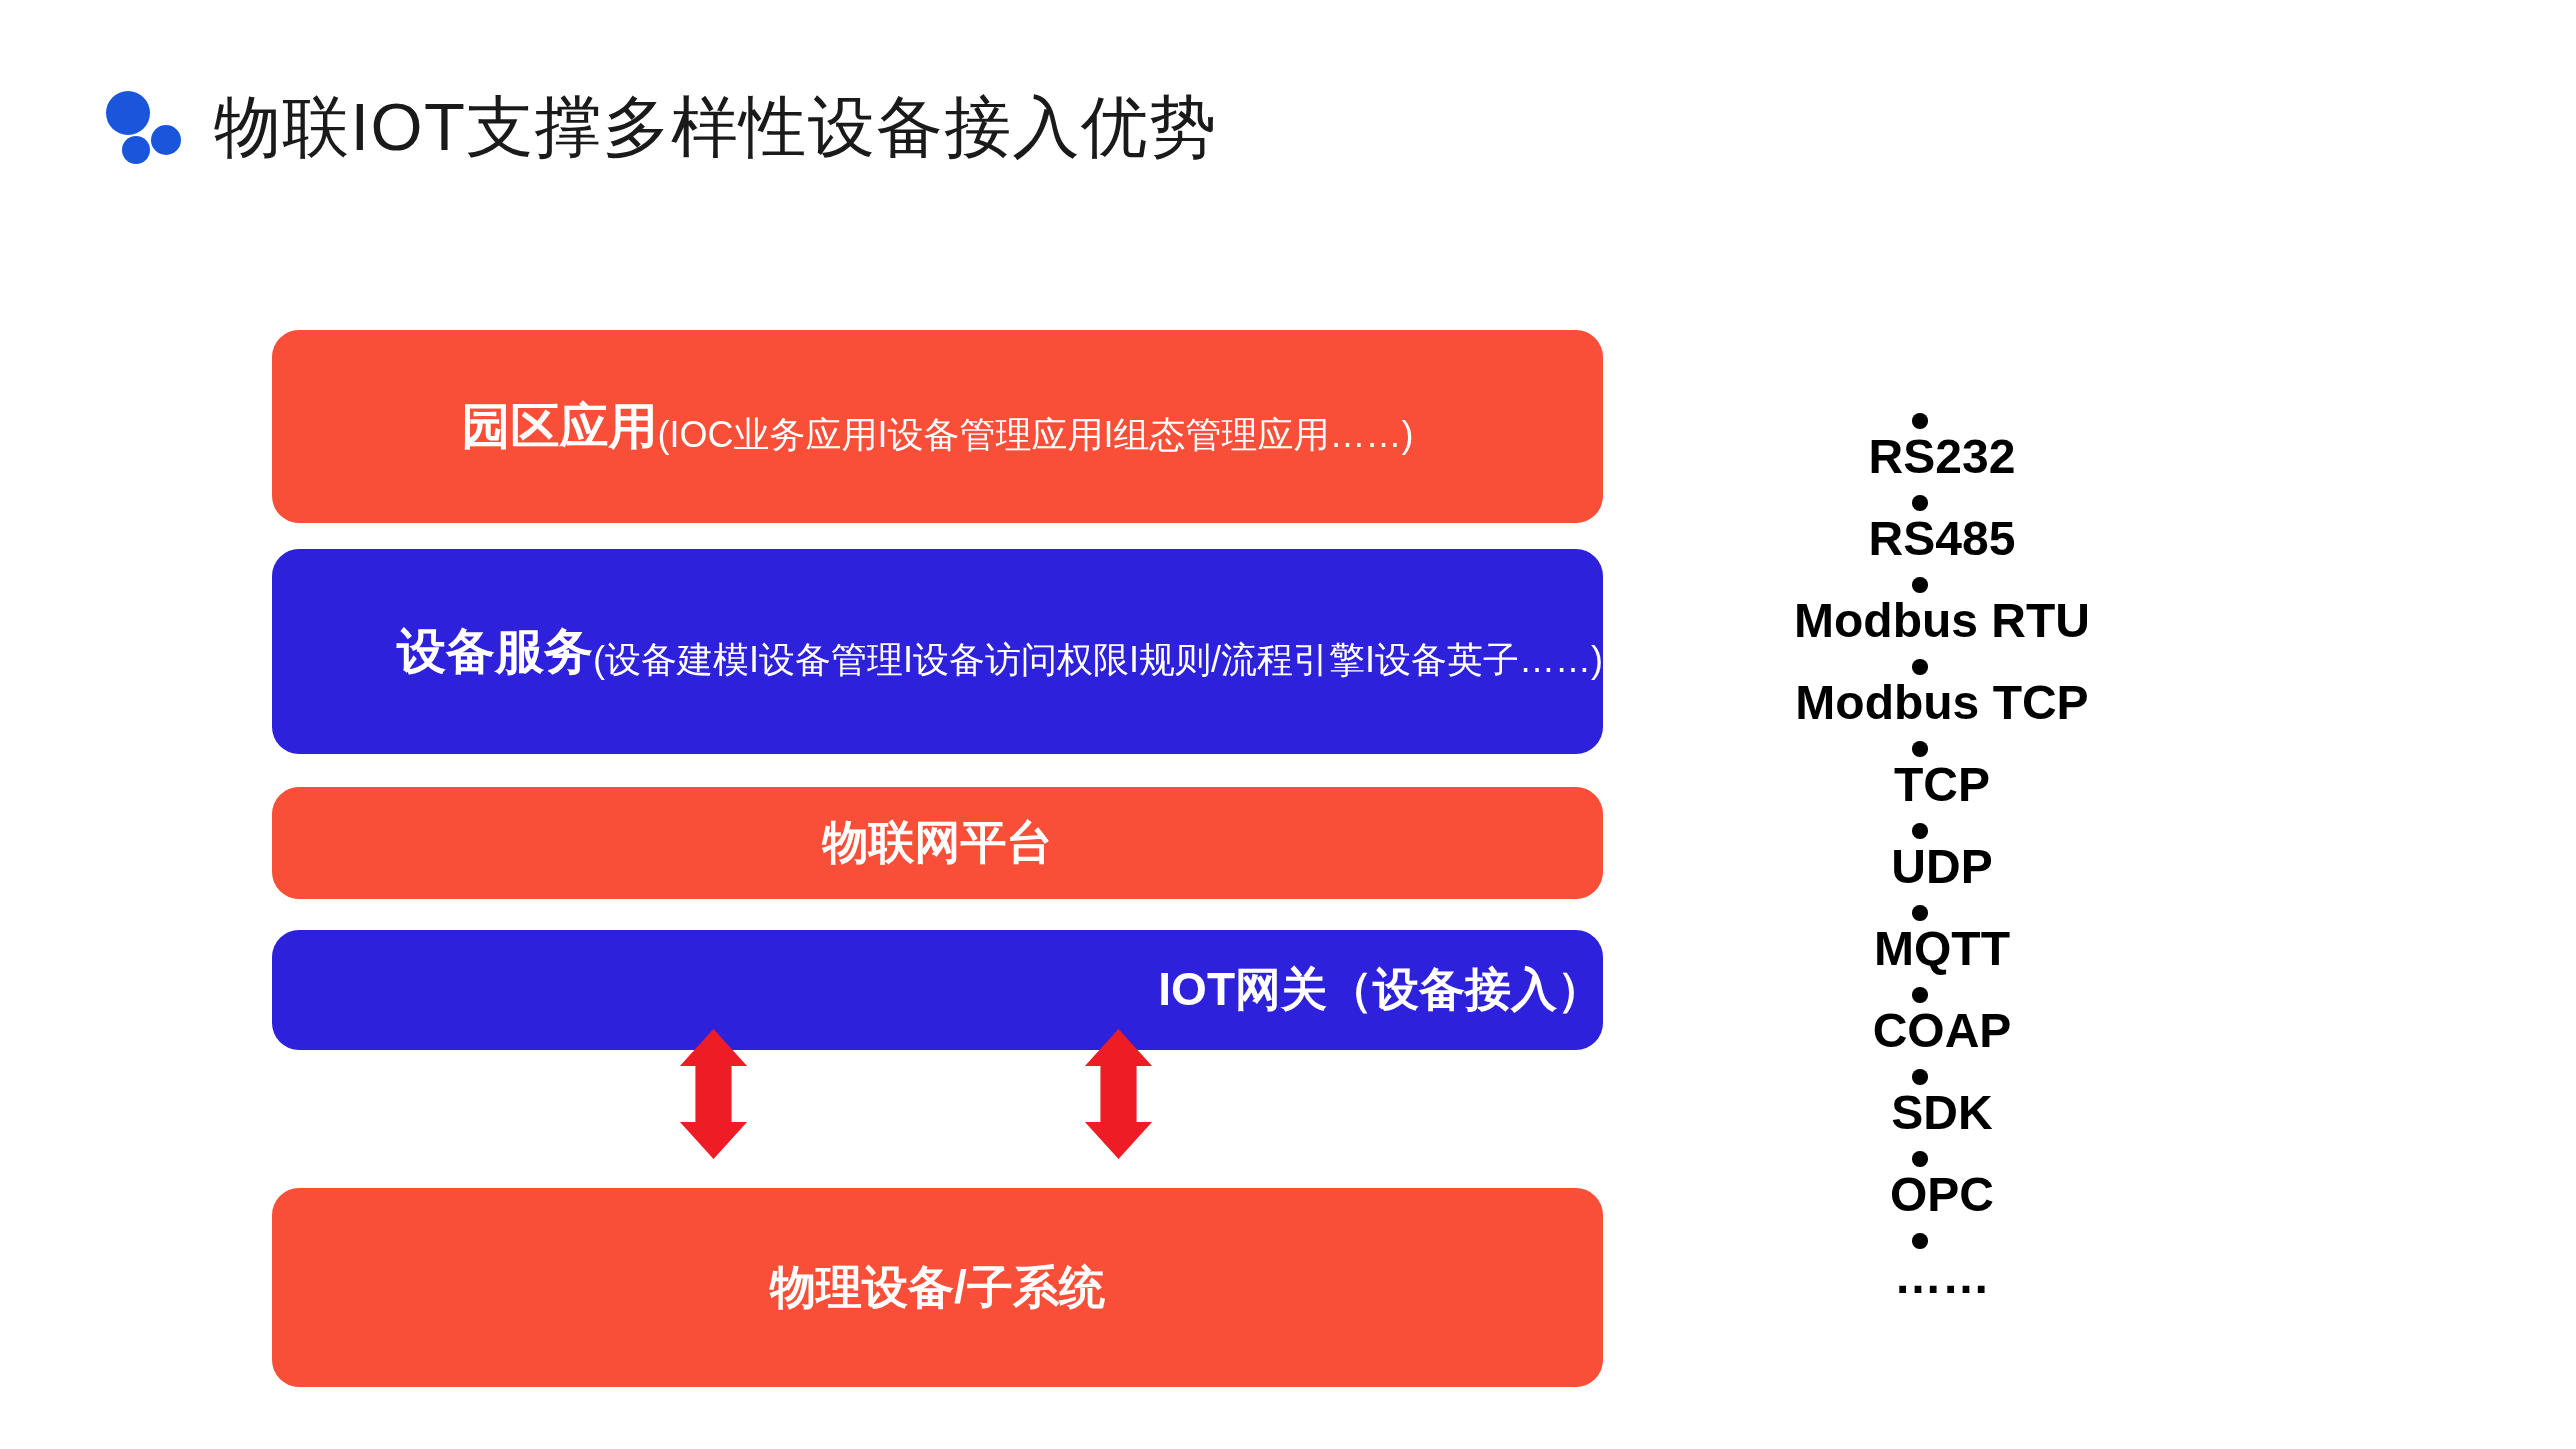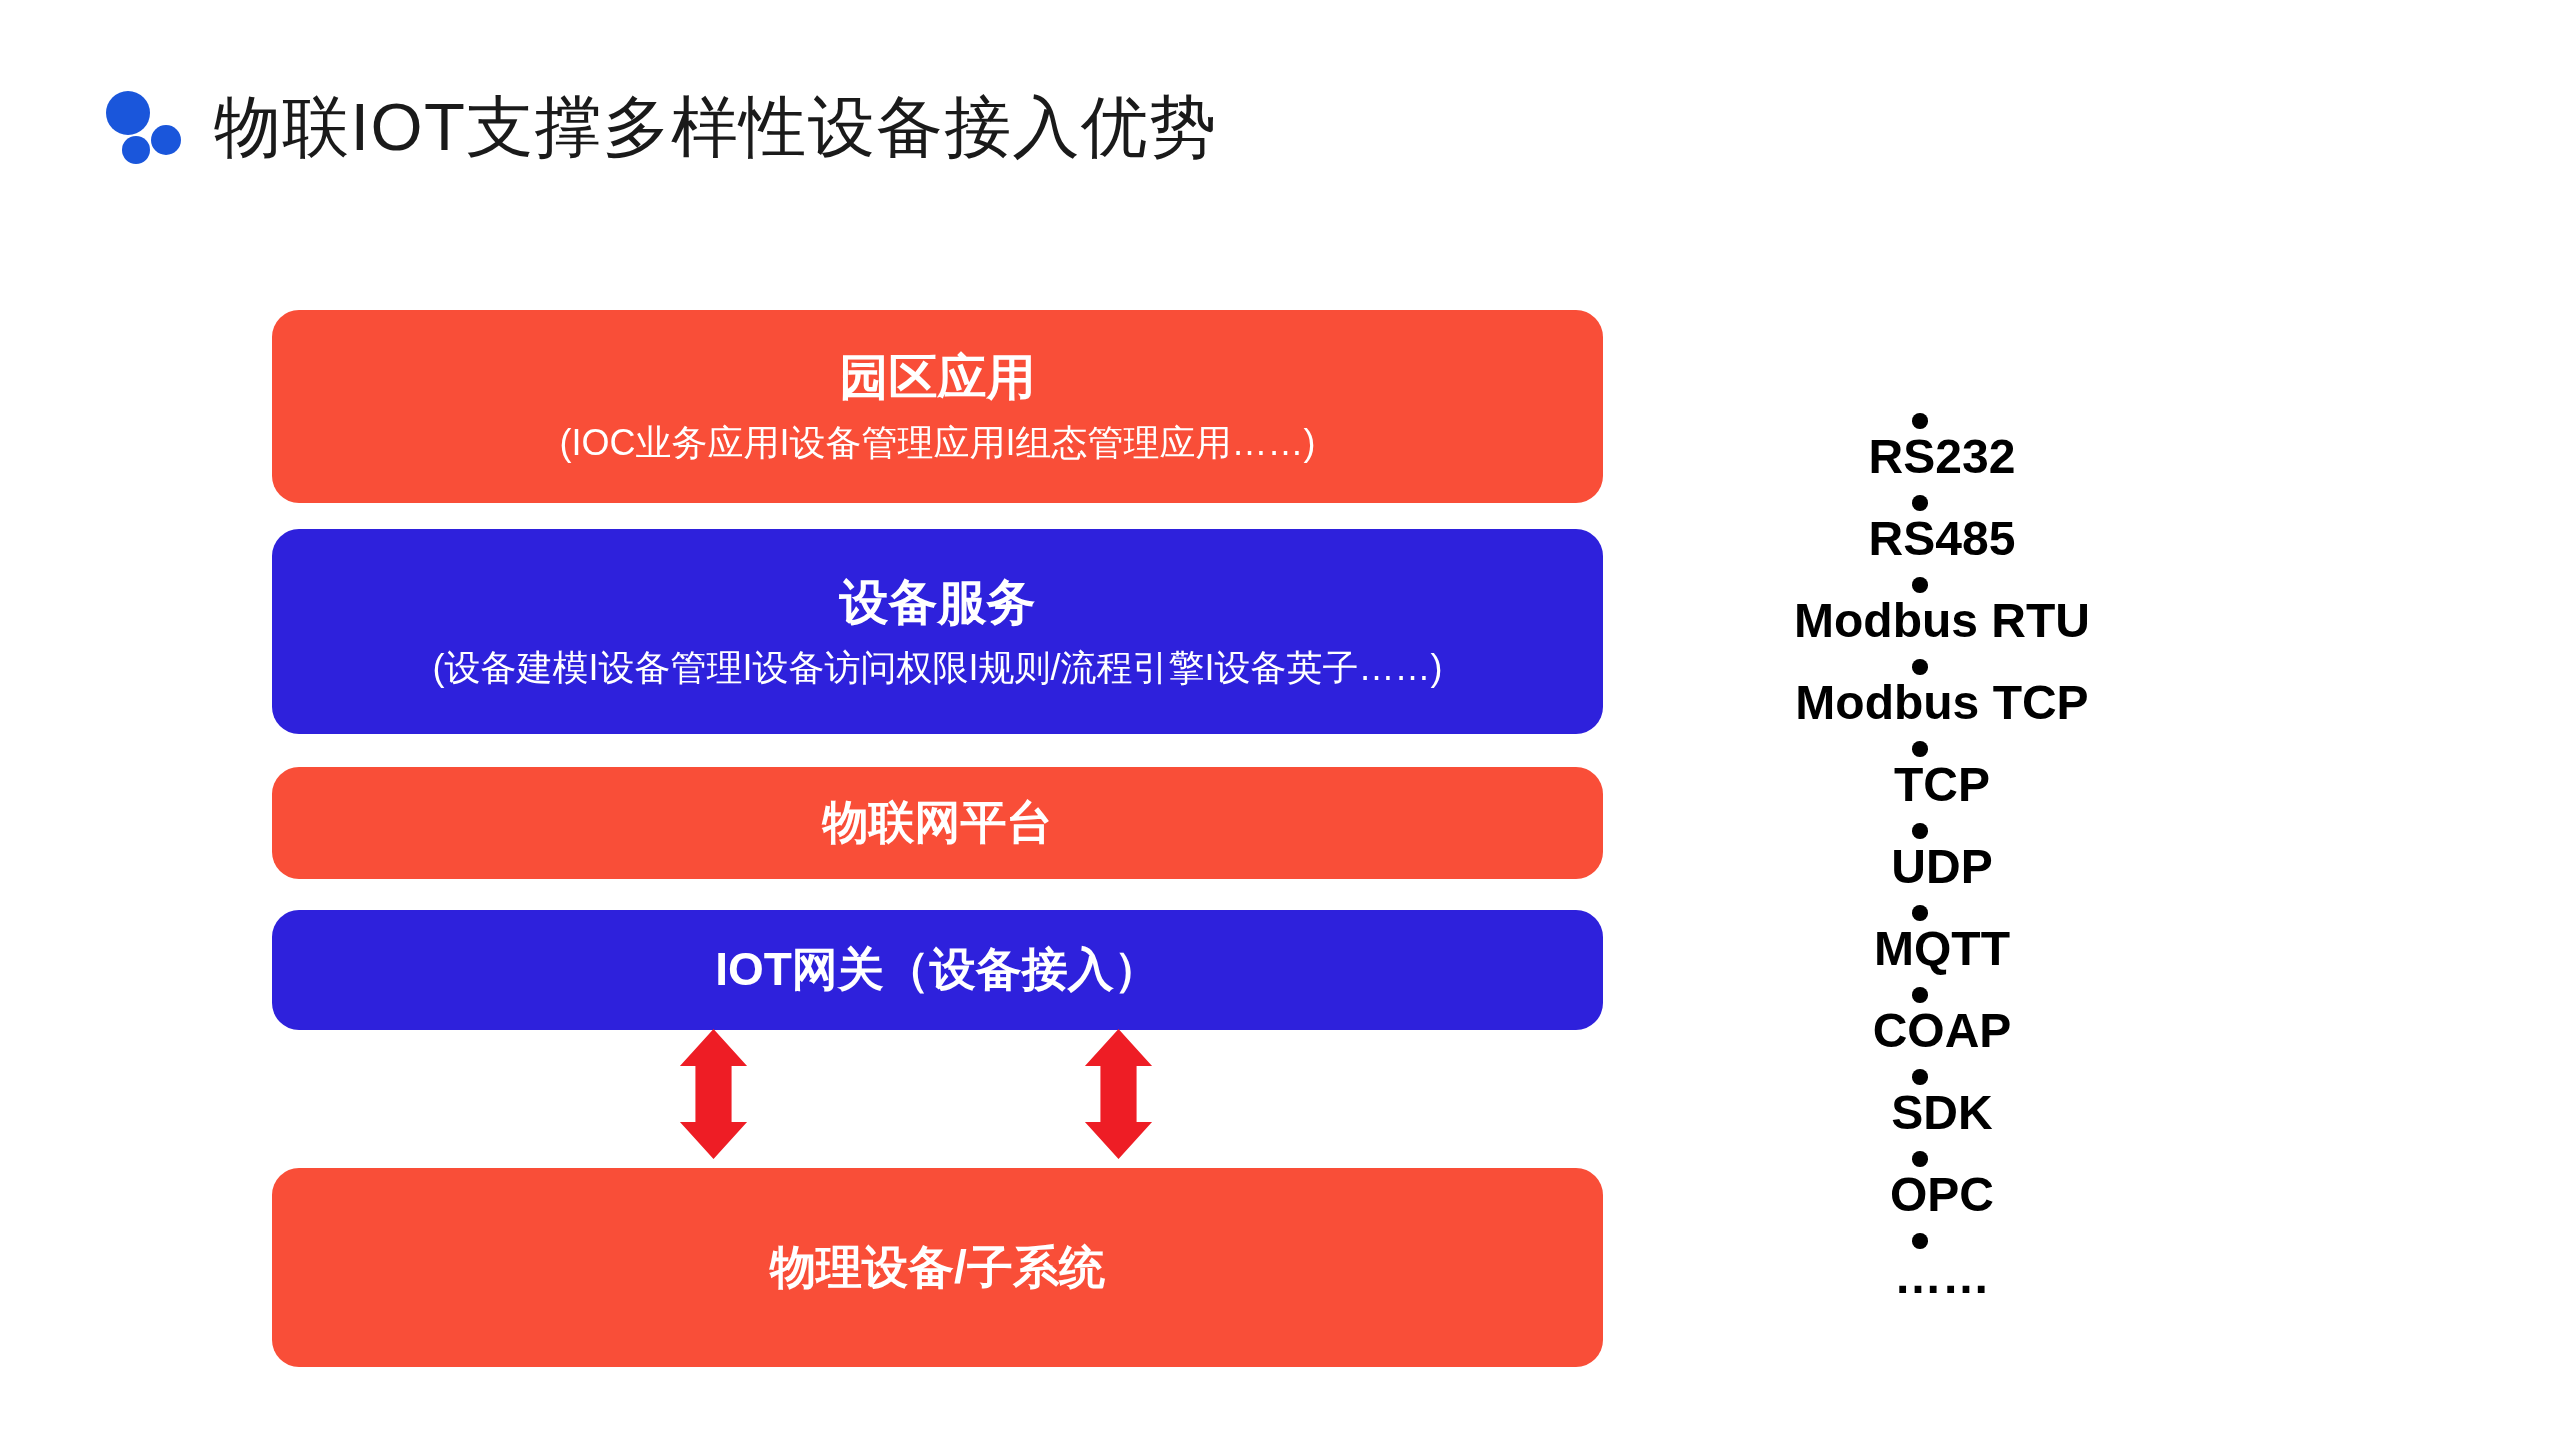--- a/index.html
+++ b/index.html
@@ -28,25 +28,26 @@
   .slide-title{
     position:absolute;left:214px;top:90px;
     font-size:67px;line-height:74px;font-weight:500;
     color:var(--text-black);letter-spacing:1.3px;white-space:nowrap;
   }
 
   
   .box{
     position:absolute;left:272px;width:1331px;
     border-radius:27px;color:#ffffff;
-    display:flex;flex-direction:column;align-items:center;justify-content:center;
+    display:flex;flex-direction:row;align-items:center;justify-content:center;
     text-align:center;
+    margin-top:20px;
   }
   .box.red{background:var(--box-red);}
-  .box.blue{background:var(--box-blue);}
+  .box.blue{background:var(--box-blue);justify-content:flex-end;}
   .box-title{font-size:49px;font-weight:700;line-height:1.15;white-space:nowrap;}
   .box-sub{font-size:36px;font-weight:400;line-height:1.2;margin-top:15.5px;white-space:nowrap;}
   .box-label{font-size:46px;font-weight:700;white-space:nowrap;}
 
   #box-campus{top:310px;height:193px;}
   #box-services{top:529px;height:205px;}
   #box-platform{top:767px;height:112px;}
   #box-gateway{top:910px;height:120px;}
   #box-devices{top:1168px;height:199px;}
 

